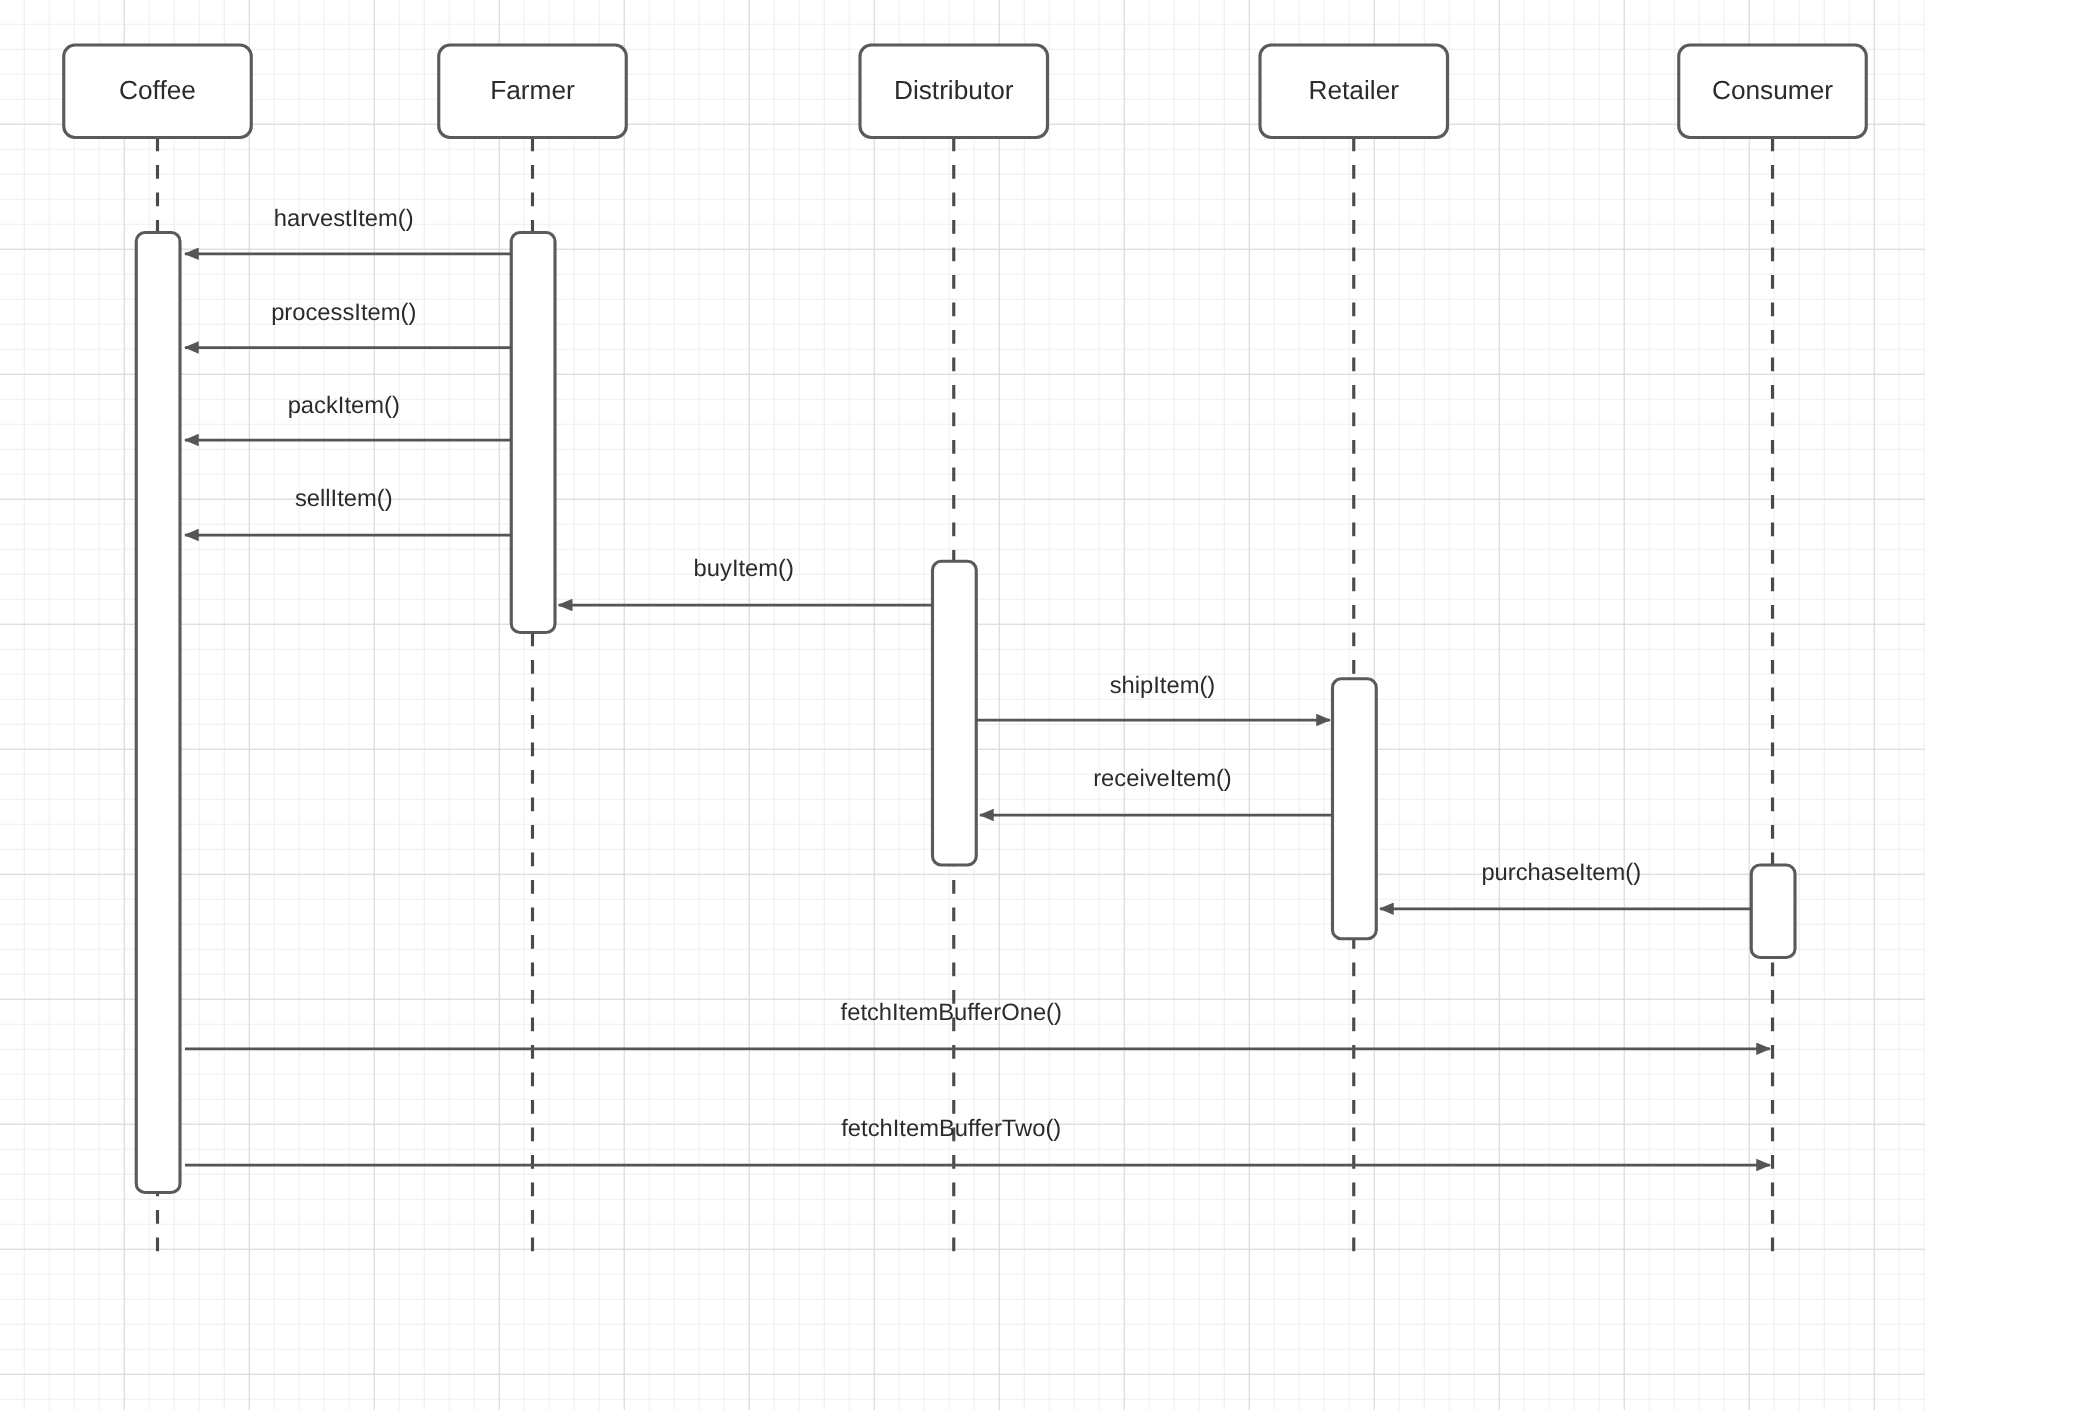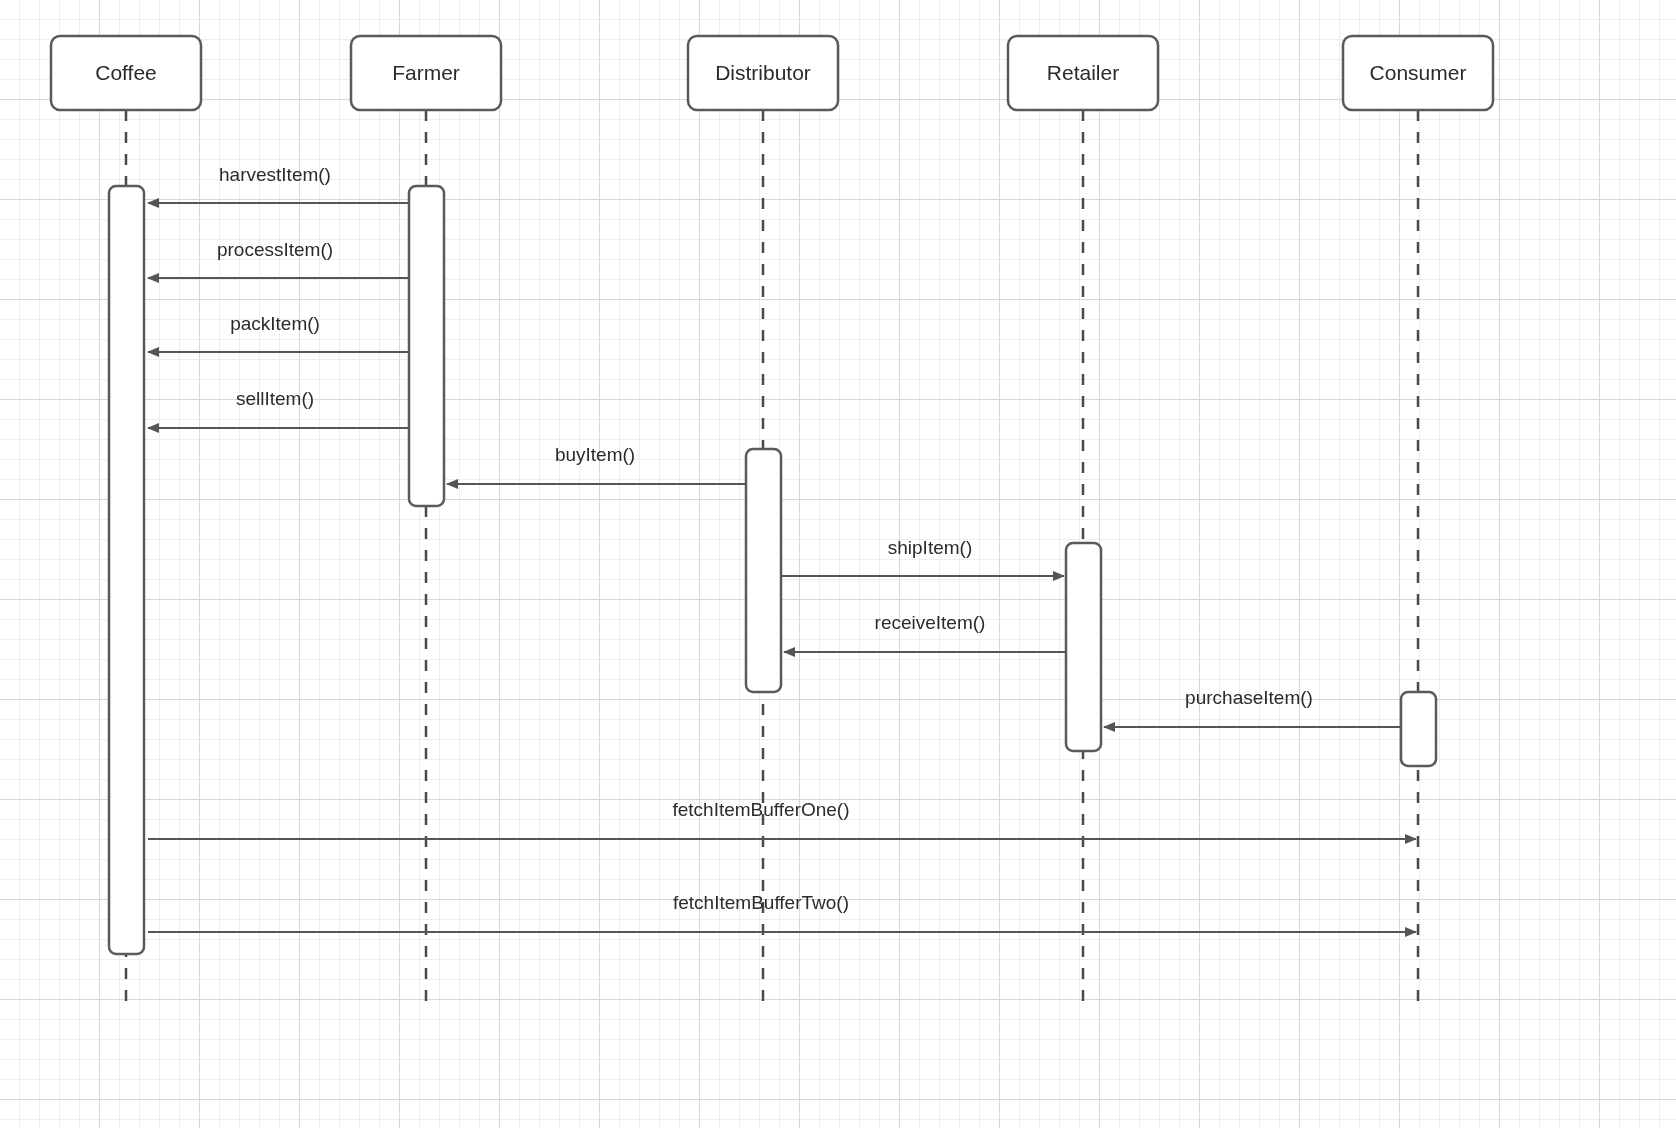--- a/index.html
+++ b/index.html
@@ -2,21 +2,21 @@
 <html><head>
 <meta charset="utf-8">
 <style>
   html, body {
     margin: 0;
     padding: 0;
     background: #ffffff;
   }
   #canvas {
     position: relative;
-    width: 1676px;
+    width: 1540px;
     height: 1128px;
     overflow: hidden;
     background-color: #ffffff;
     background-image:
       linear-gradient(to right, #d8d8d8 1px, transparent 1px),
       linear-gradient(to bottom, #d8d8d8 1px, transparent 1px),
       linear-gradient(to right, #eeeeee 1px, transparent 1px),
       linear-gradient(to bottom, #eeeeee 1px, transparent 1px);
     background-size: 100px 100px, 100px 100px, 20px 20px, 20px 20px;
     background-position: -1px -1px, -1px -1px, -1px -1px, -1px -1px;

